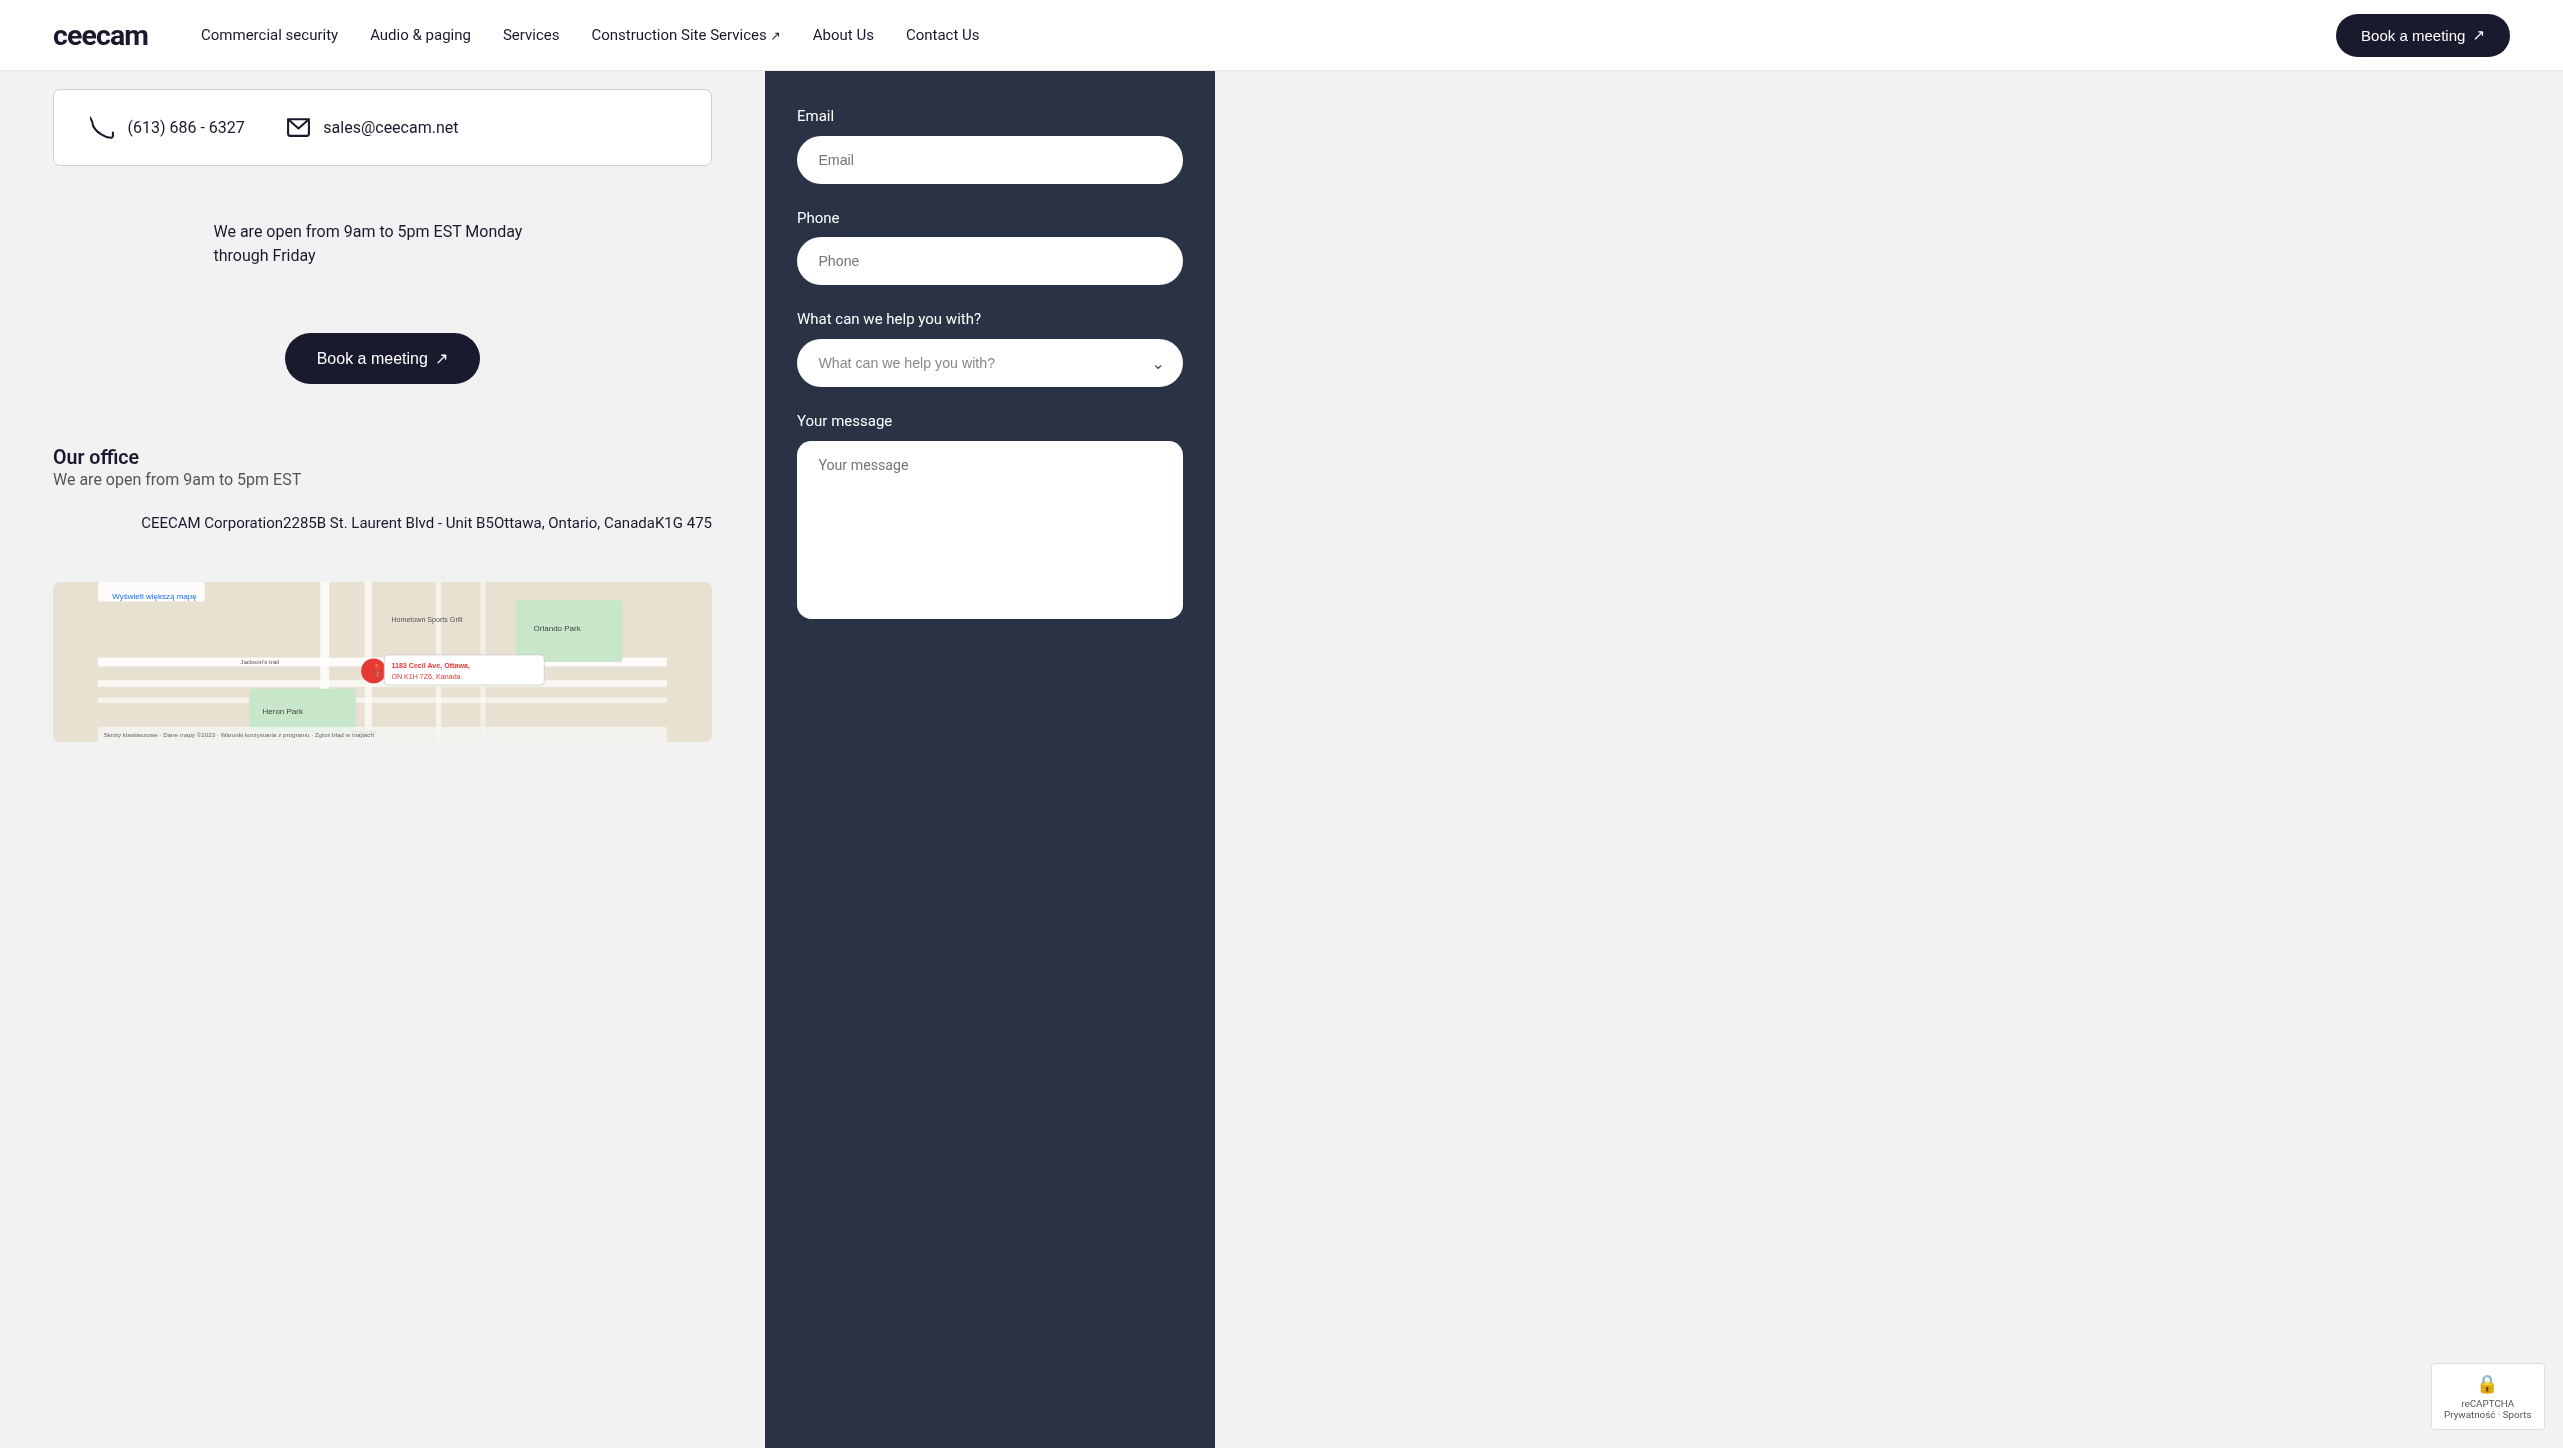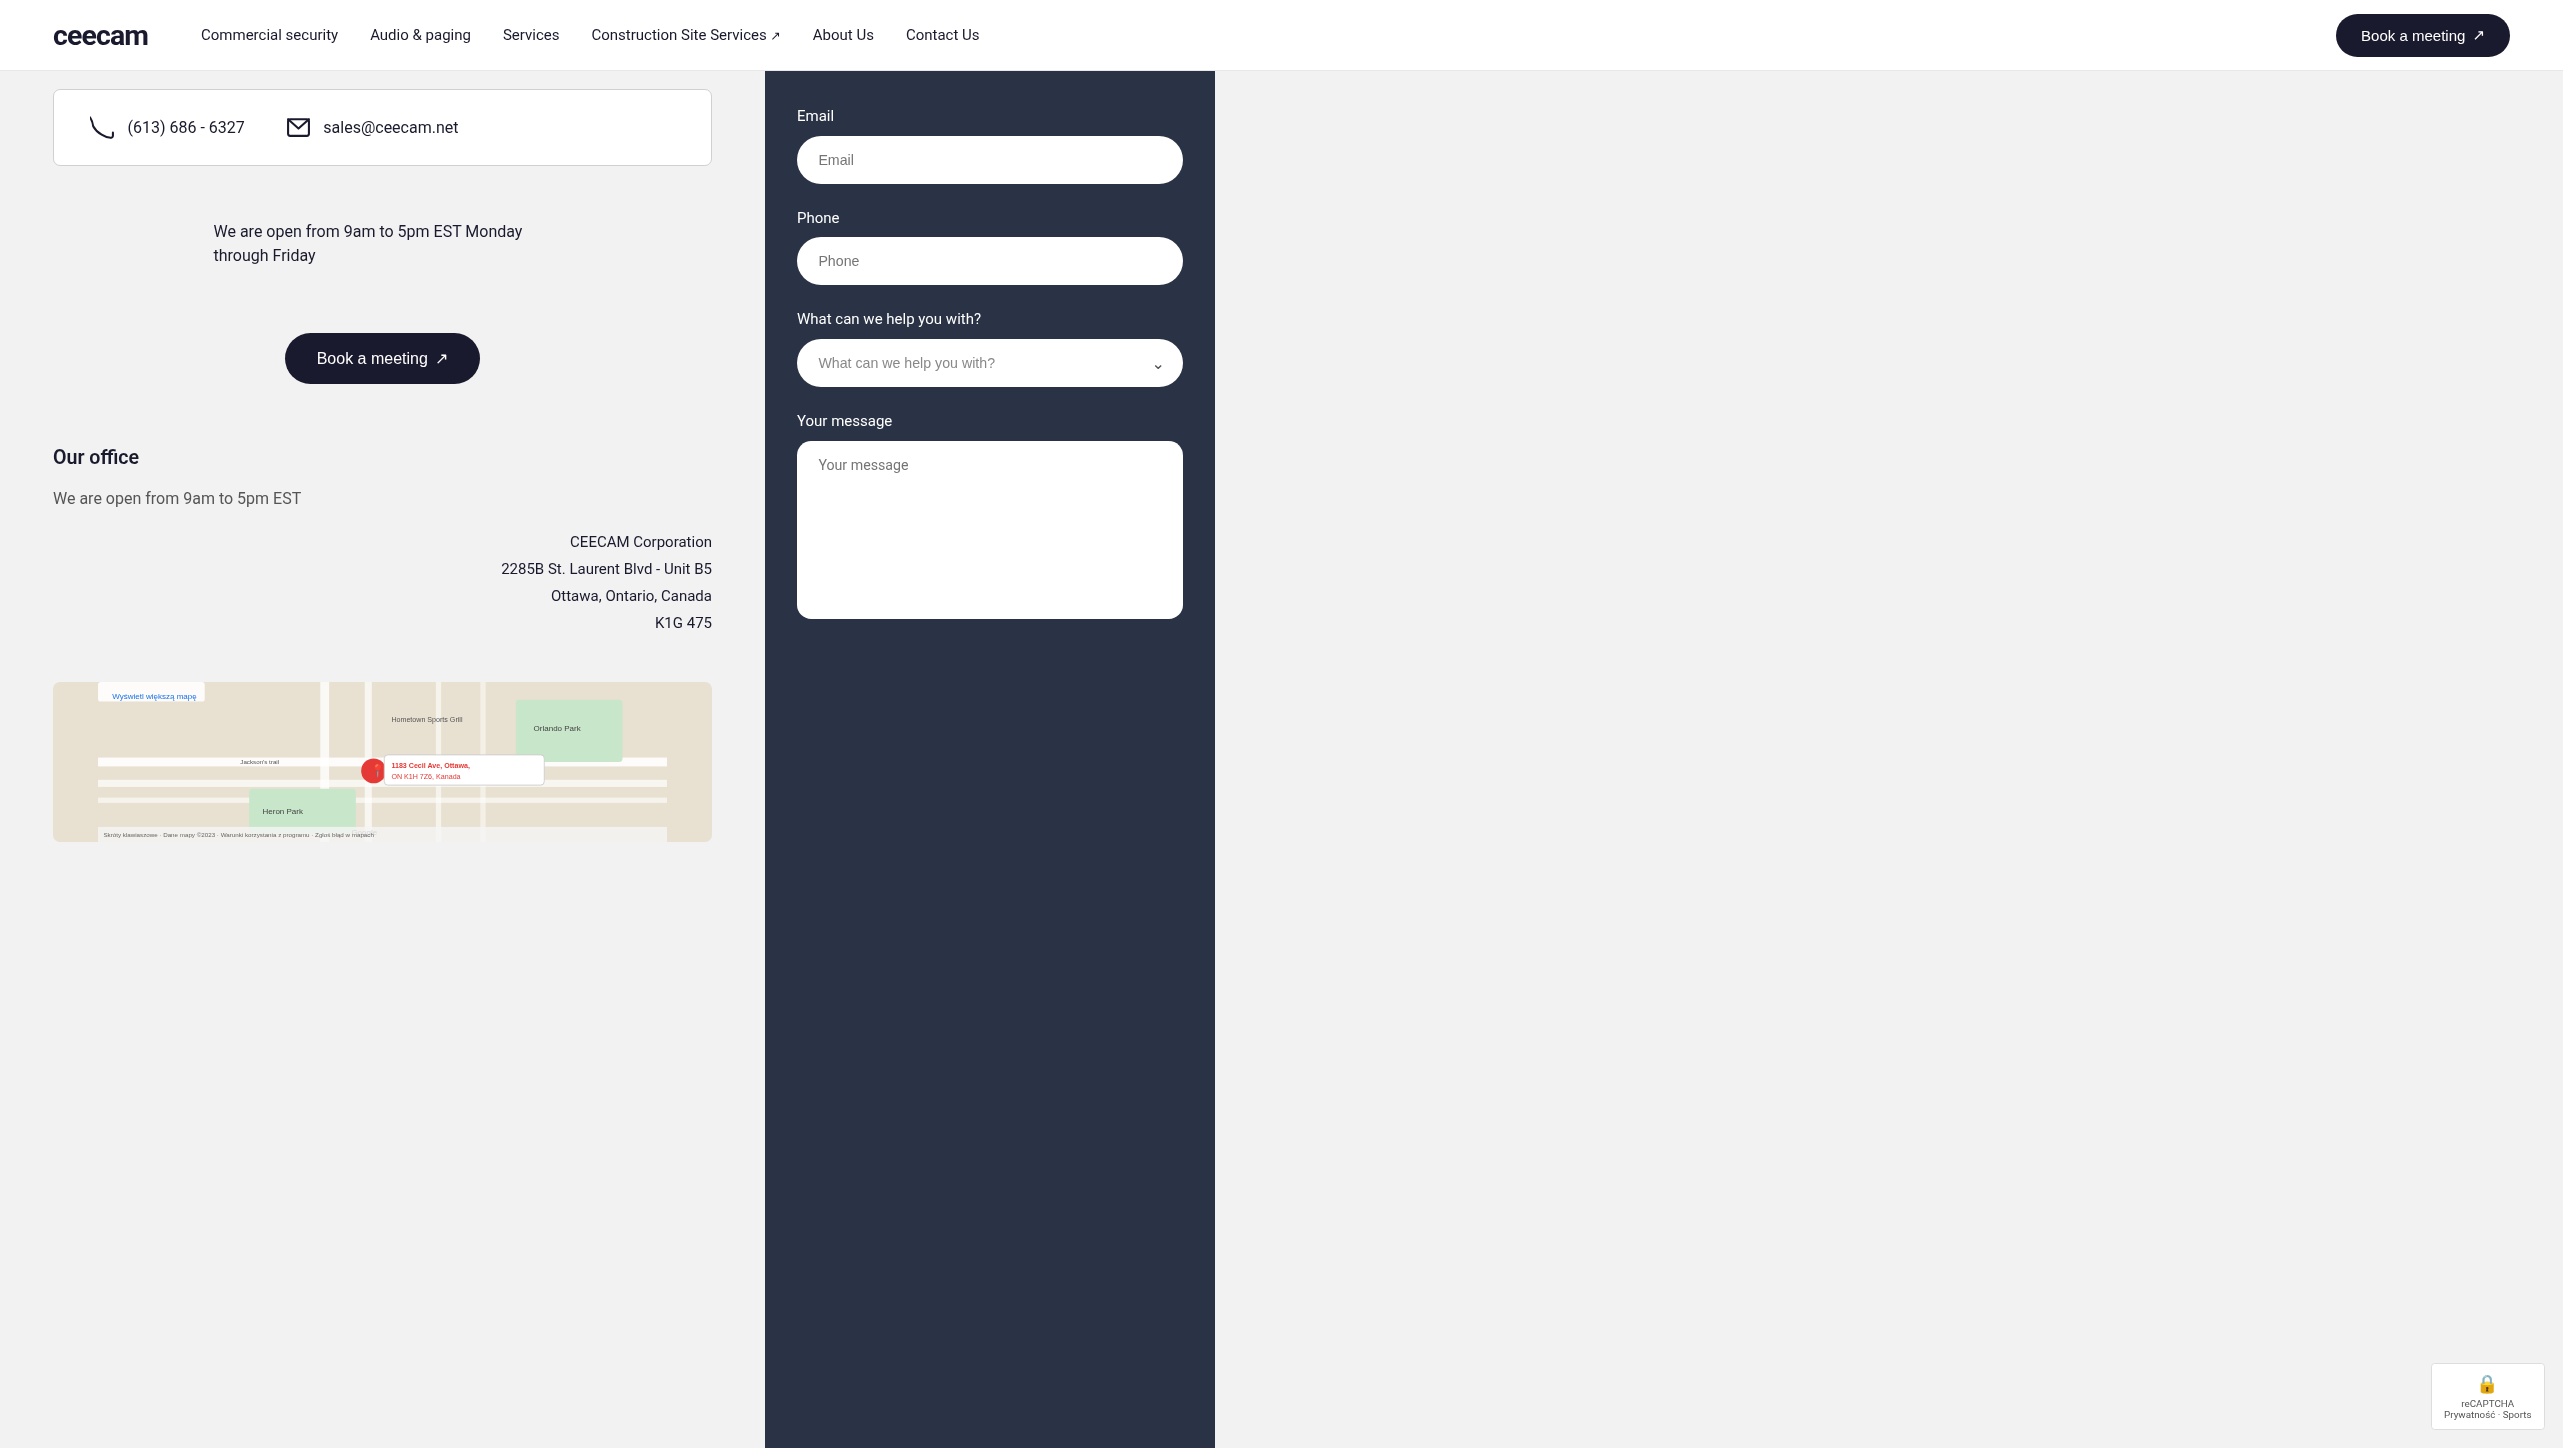--- a/index.html
+++ b/index.html
@@ -137,31 +137,30 @@
     }
 
     
     .office-section {
       margin-bottom: 27px;
     }
     .office-title {
       font-size: 19.6px;
       font-weight: 600;
       color: #1a1a2e;
-      margin-bottom: 20px;
+      margin-bottom: 1px;
     }
     .office-hours-text {
       font-size: 16px;
       color: #555;
       margin-bottom: 21.4px;
     }
     .office-address-block {
       display: flex;
       justify-content: flex-end;
-      flex-direction: column;
       align-items: flex-end;
       margin-bottom: 27px;
     }
     .office-address-block .addr-line {
       font-size: 15px;
       color: #1a1a2e;
       text-align: right;
       line-height: 1.8;
     }
     .office-content-row {

